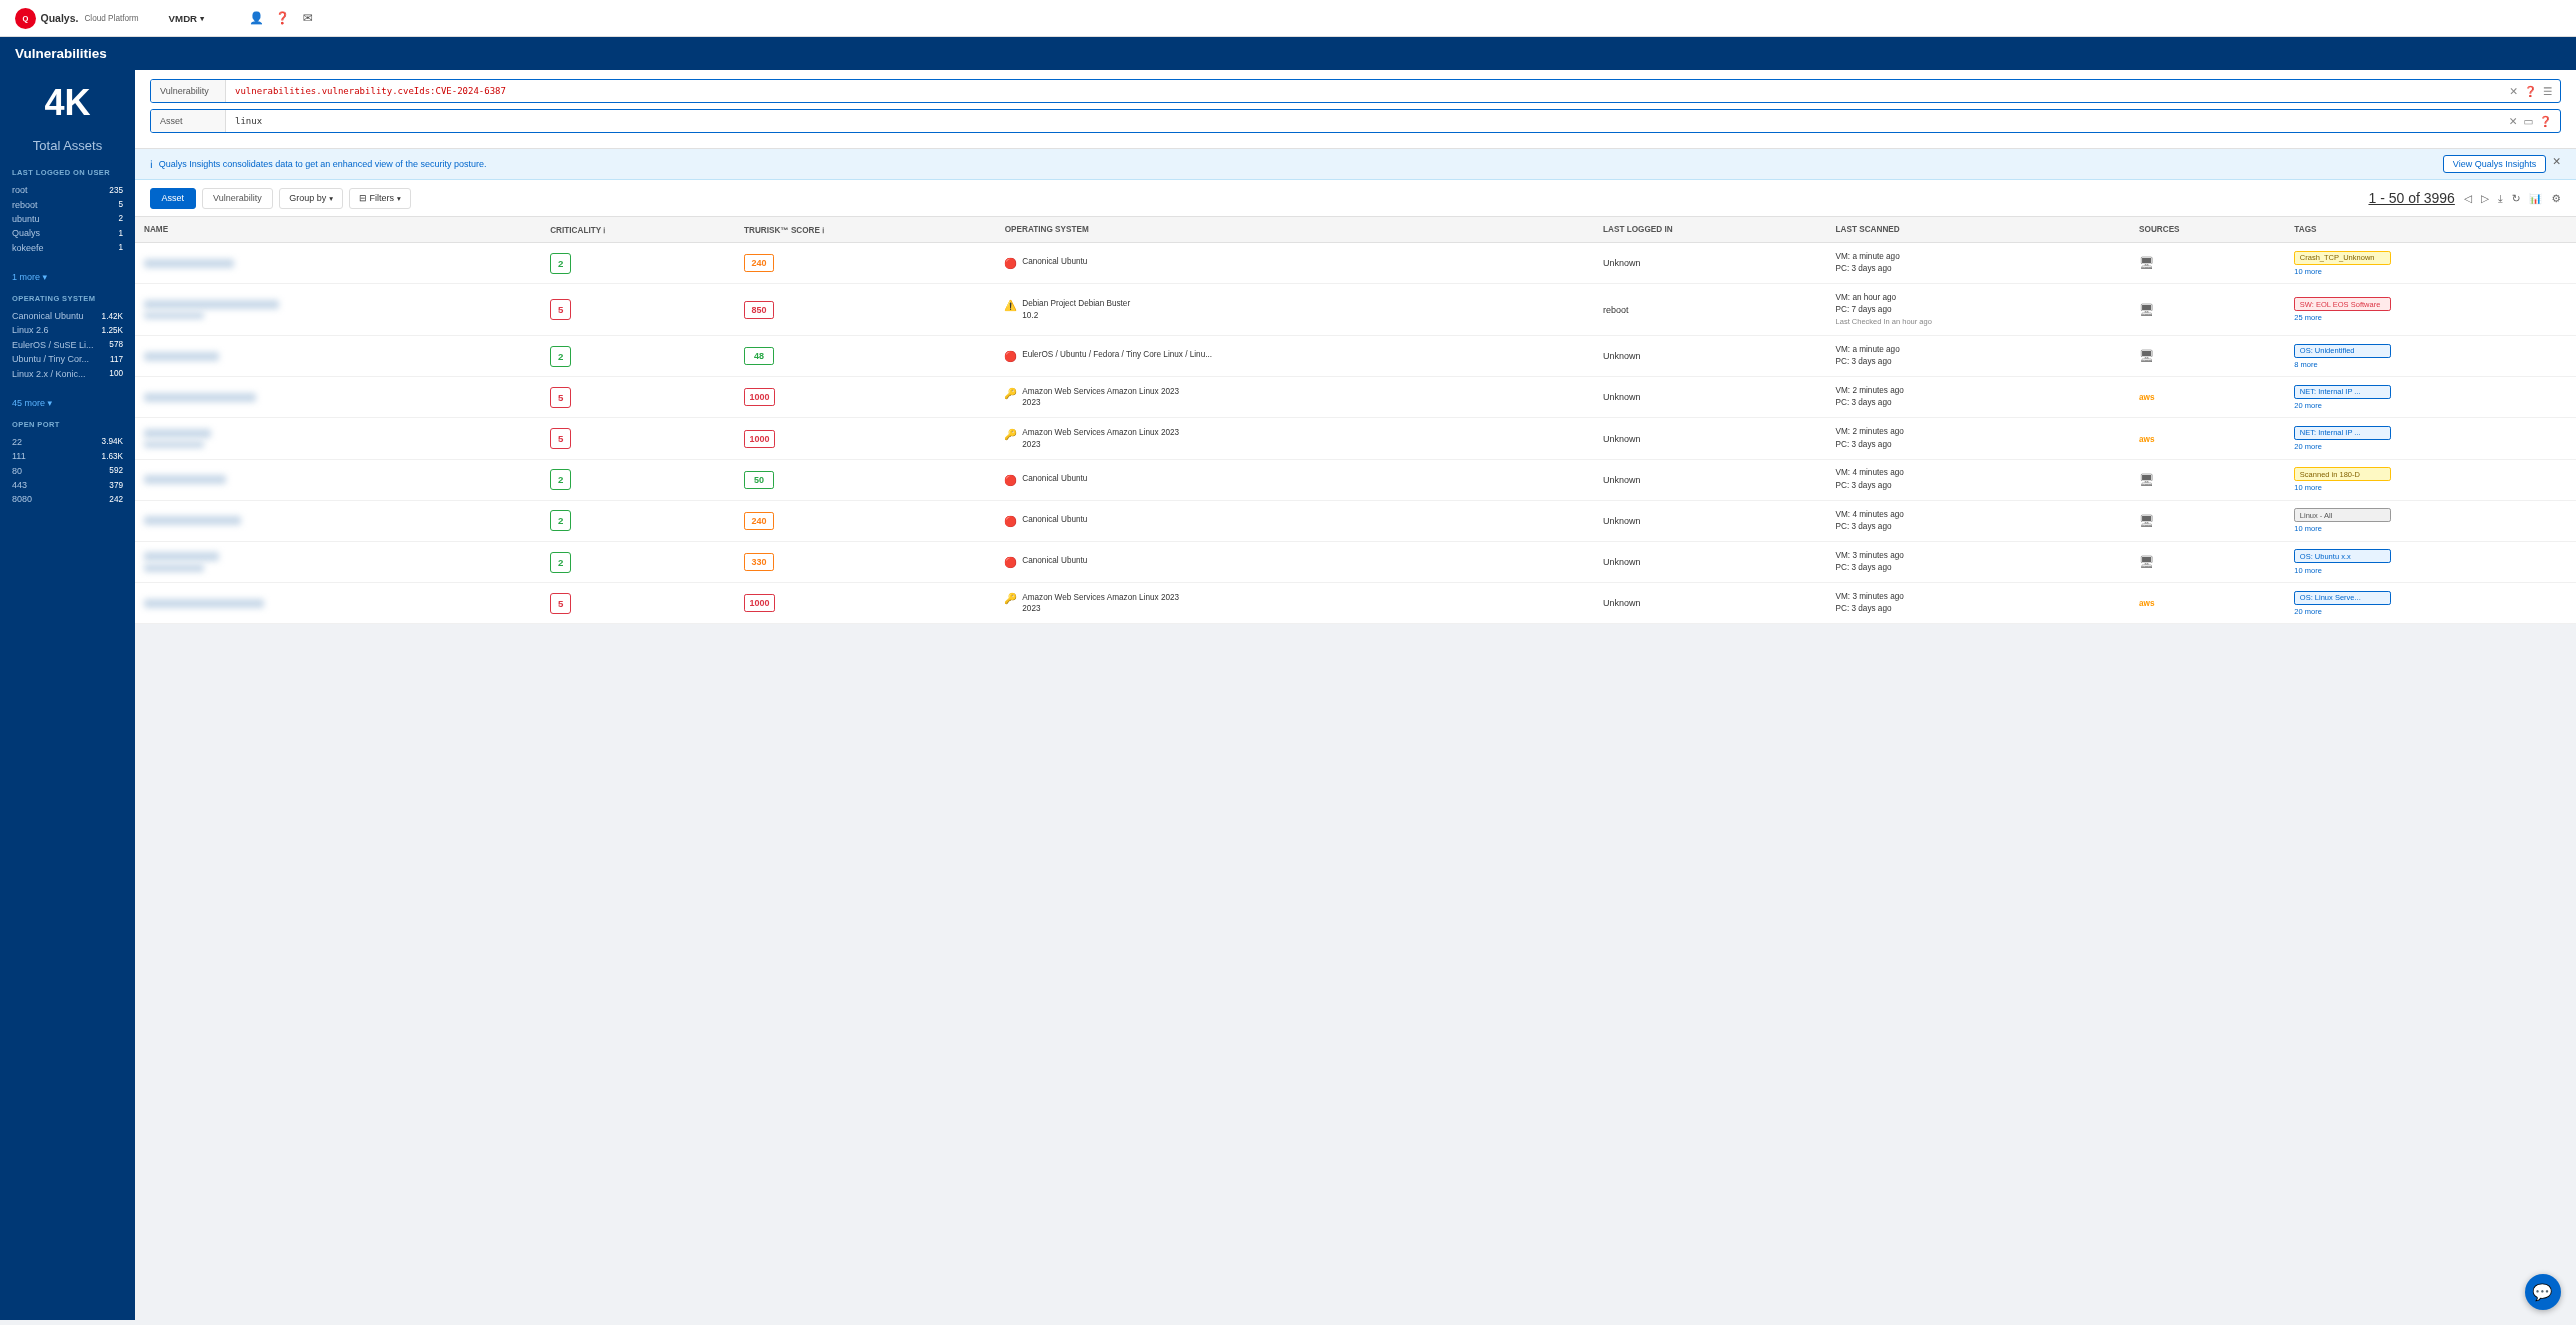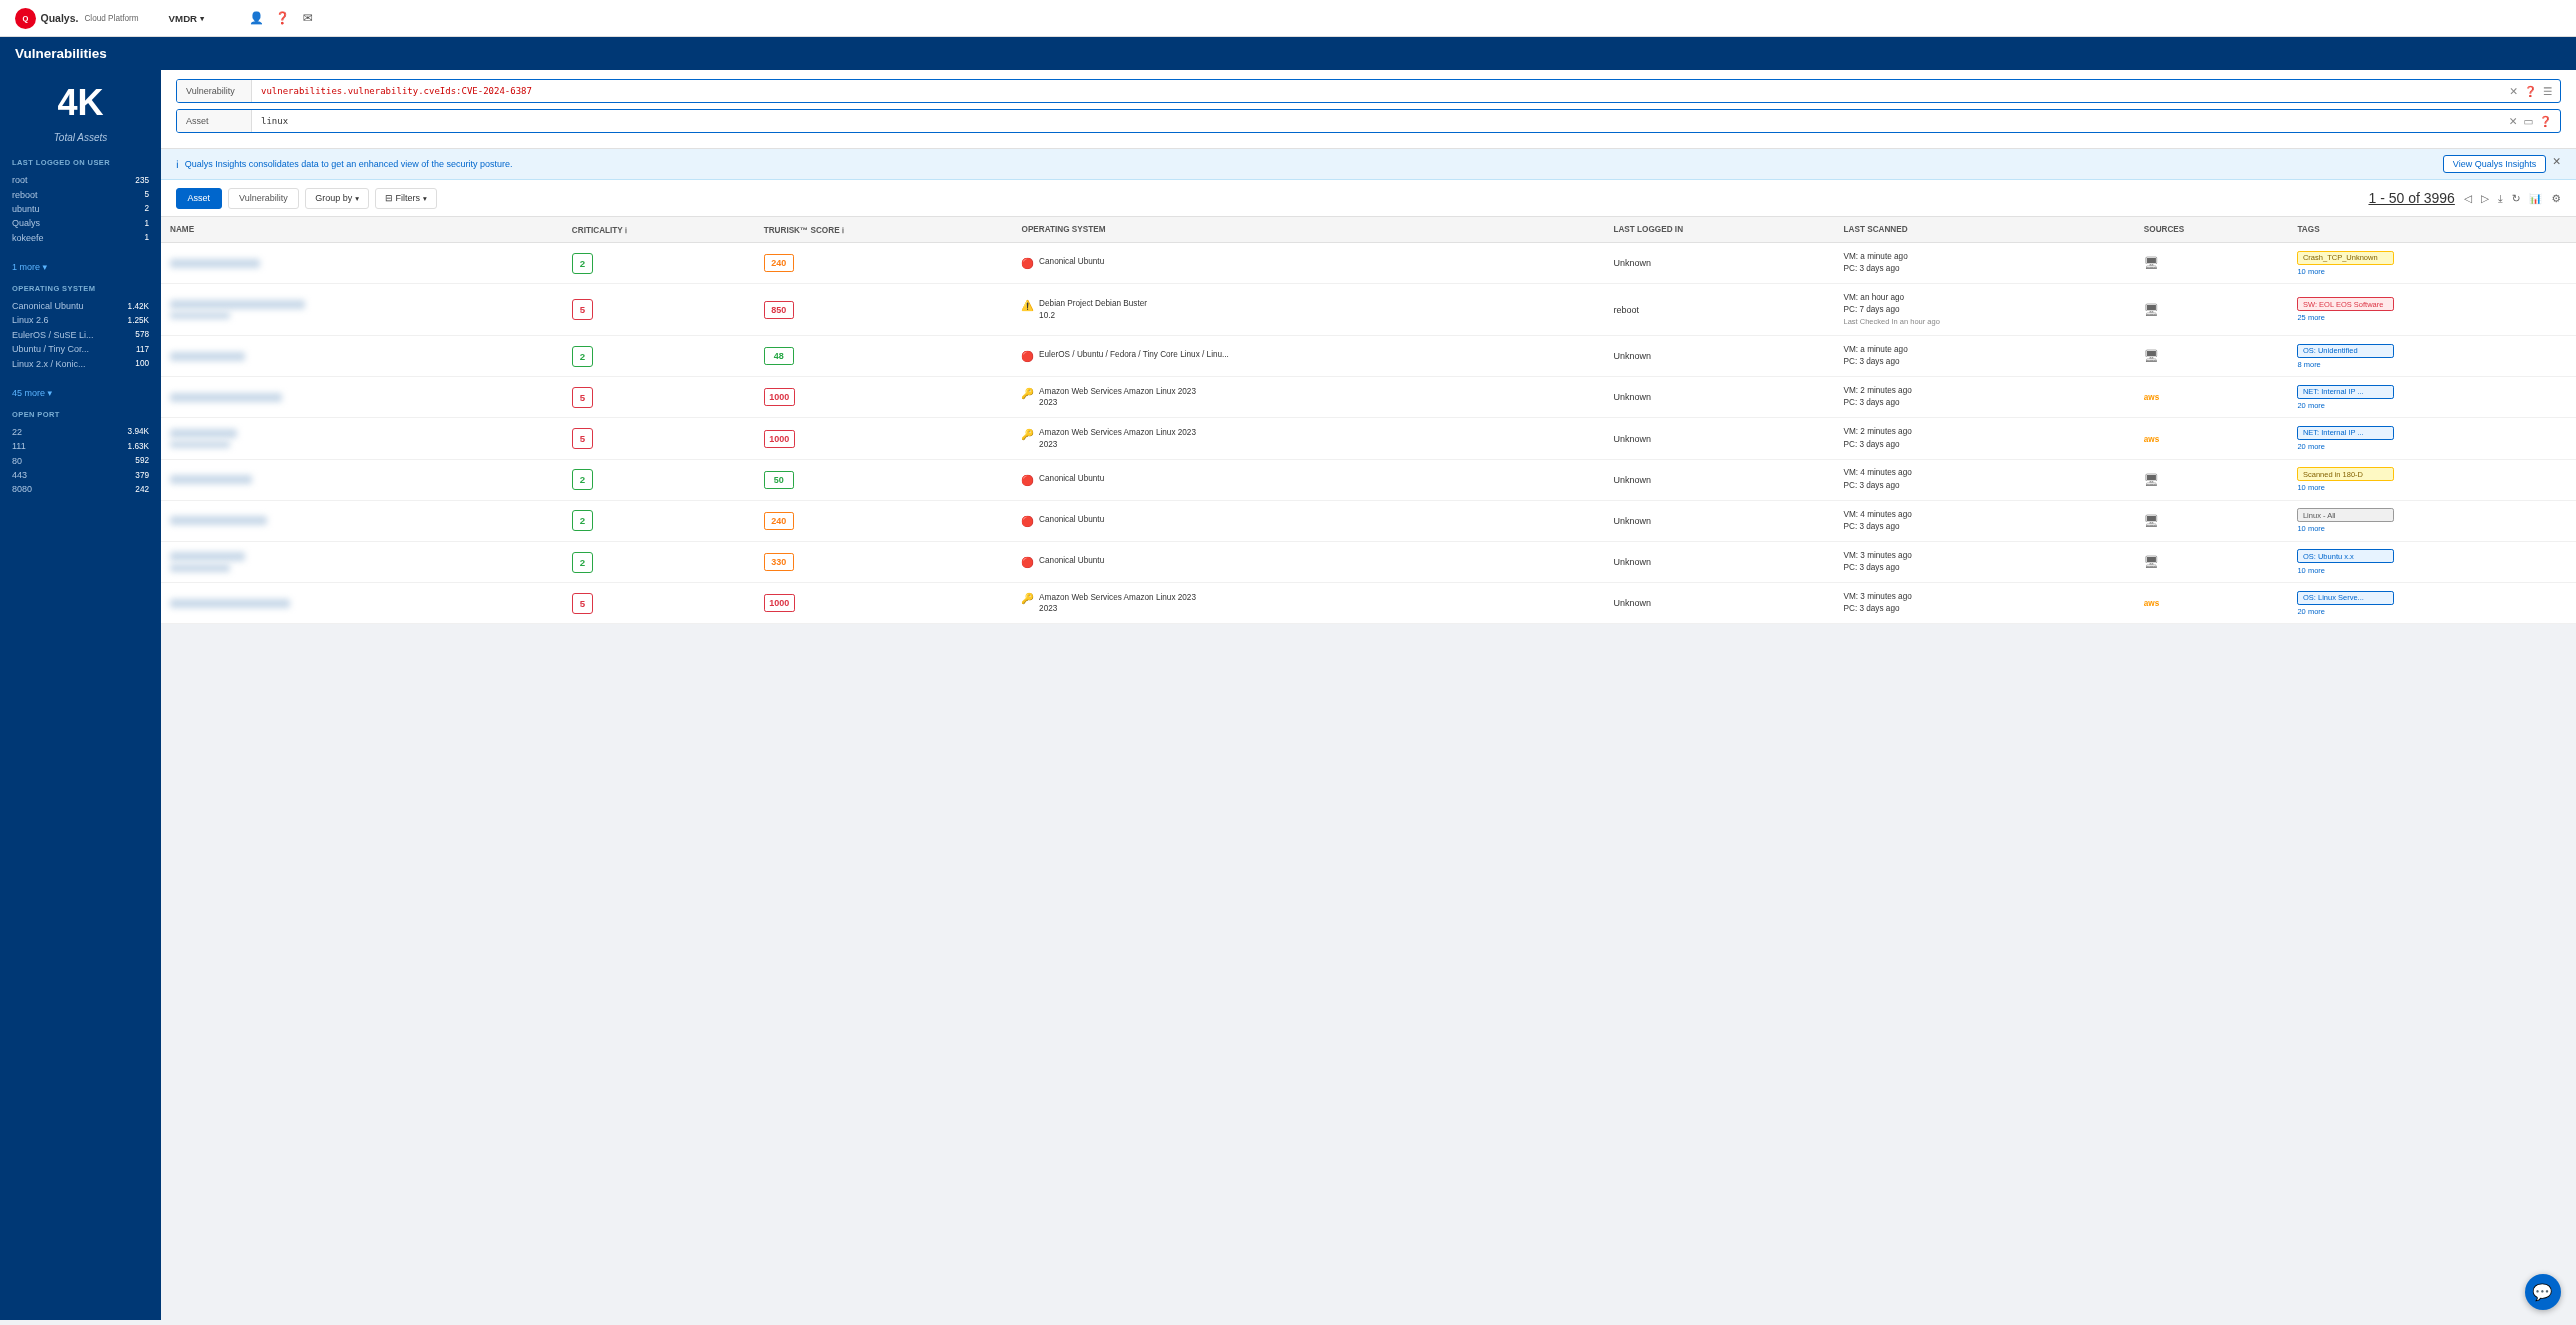--- a/index.html
+++ b/index.html
@@ -30,26 +30,26 @@
     .page-header {
       background: #003875; color: #fff; padding: 9px 15px;
       font-size: 13.5px; font-weight: bold;
     }
 
     
     .layout { display: flex; min-height: calc(100vh - 75px); }
 
     
     .sidebar {
-      width: 161px; background: #003875; color: #fff;
+      width: 135px; background: #003875; color: #fff;
       padding: 15px 12px; flex-shrink: 0;
     }
     .sidebar-total { text-align: center; margin-bottom: 15px; }
     .sidebar-total-num { font-size: 36px; font-weight: bold; line-height: 1; color: #fff; }
-    .sidebar-total-label { font-size: 10px; color: #aac4e0; margin-top: 11px; font-style: italic; }
+    .sidebar-total-label { font-size: 13px; color: #aac4e0; margin-top: 17px; }
 
     .sidebar-section { margin-bottom: 12px; }
     .sidebar-section-title { font-size: 7.5px; font-weight: bold; color: #7aaed4; text-transform: uppercase; margin-bottom: 6px; letter-spacing: 0.4px; }
     .sidebar-item { display: flex; justify-content: space-between; align-items: center; padding: 2.2px 0; font-size: 9px; color: #cde; }
     .sidebar-item-name { color: #aac4e0; }
     .sidebar-item-count { color: #fff; font-size: 8.2px; }
     .sidebar-more { color: #5ab4ff; font-size: 9px; cursor: pointer; margin-top: 17px; }
 
     
     .main { flex: 1; background: #f0f2f5; padding: 0; }

